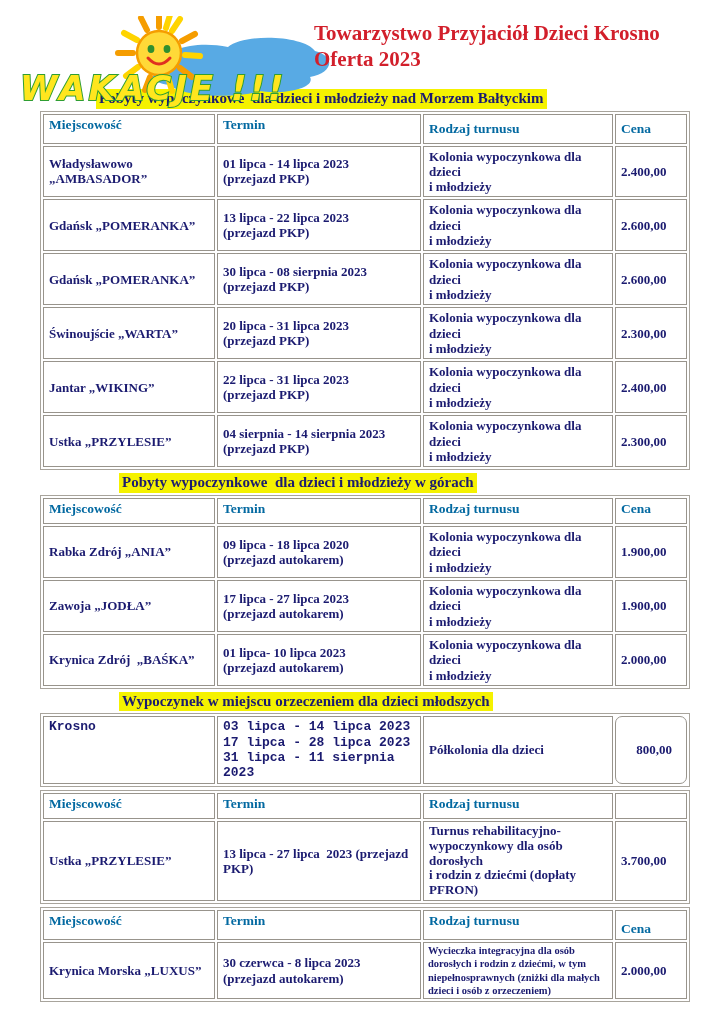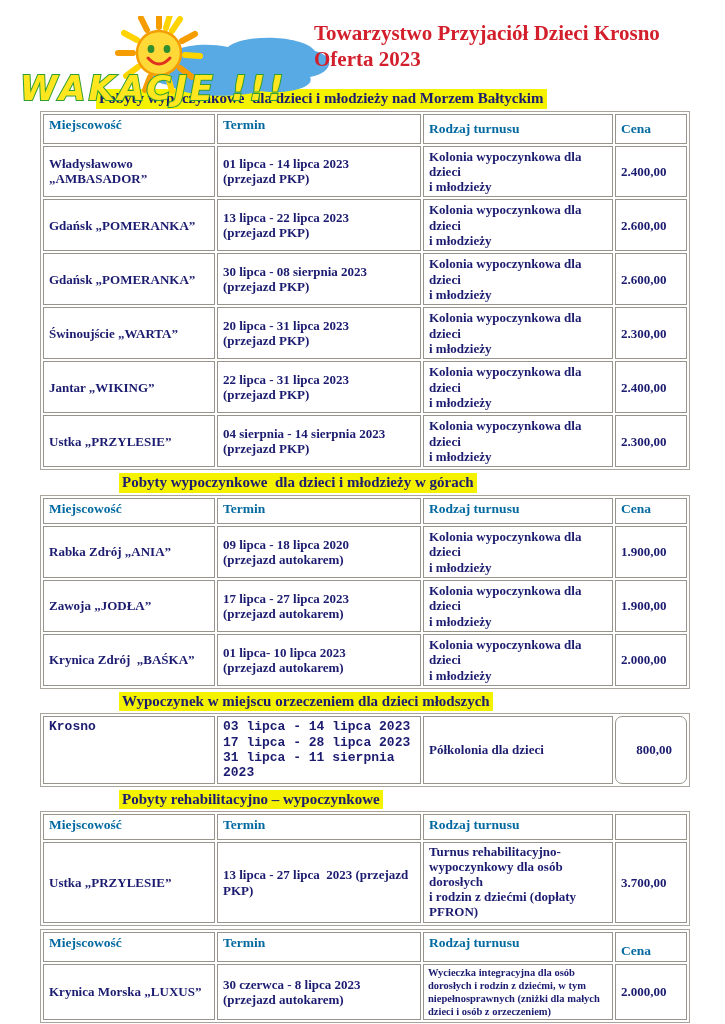--- a/index.html
+++ b/index.html
@@ -218,21 +218,20 @@
 17 lipca - 28 lipca 2023
 31 lipca - 11 sierpnia 2023</td>
           <td class="c3">Półkolonia dla dzieci</td>
           <td class="c4">800,00</td>
         </tr>
       </tbody>
         </table>
     </div>
 
     <div class="sec">
-      <span class="hl">Pobyty rehabilitacyjno – wypoczynkowe</span>
       <table class="offers t4">
         <colgroup>
             <col style="width:172px">
             <col style="width:204px">
             <col style="width:190px">
             <col style="width:72px">
           </colgroup>
         <tbody>
             <tr style="height:26px">
           <th class="c1">Miejscowość</th>

